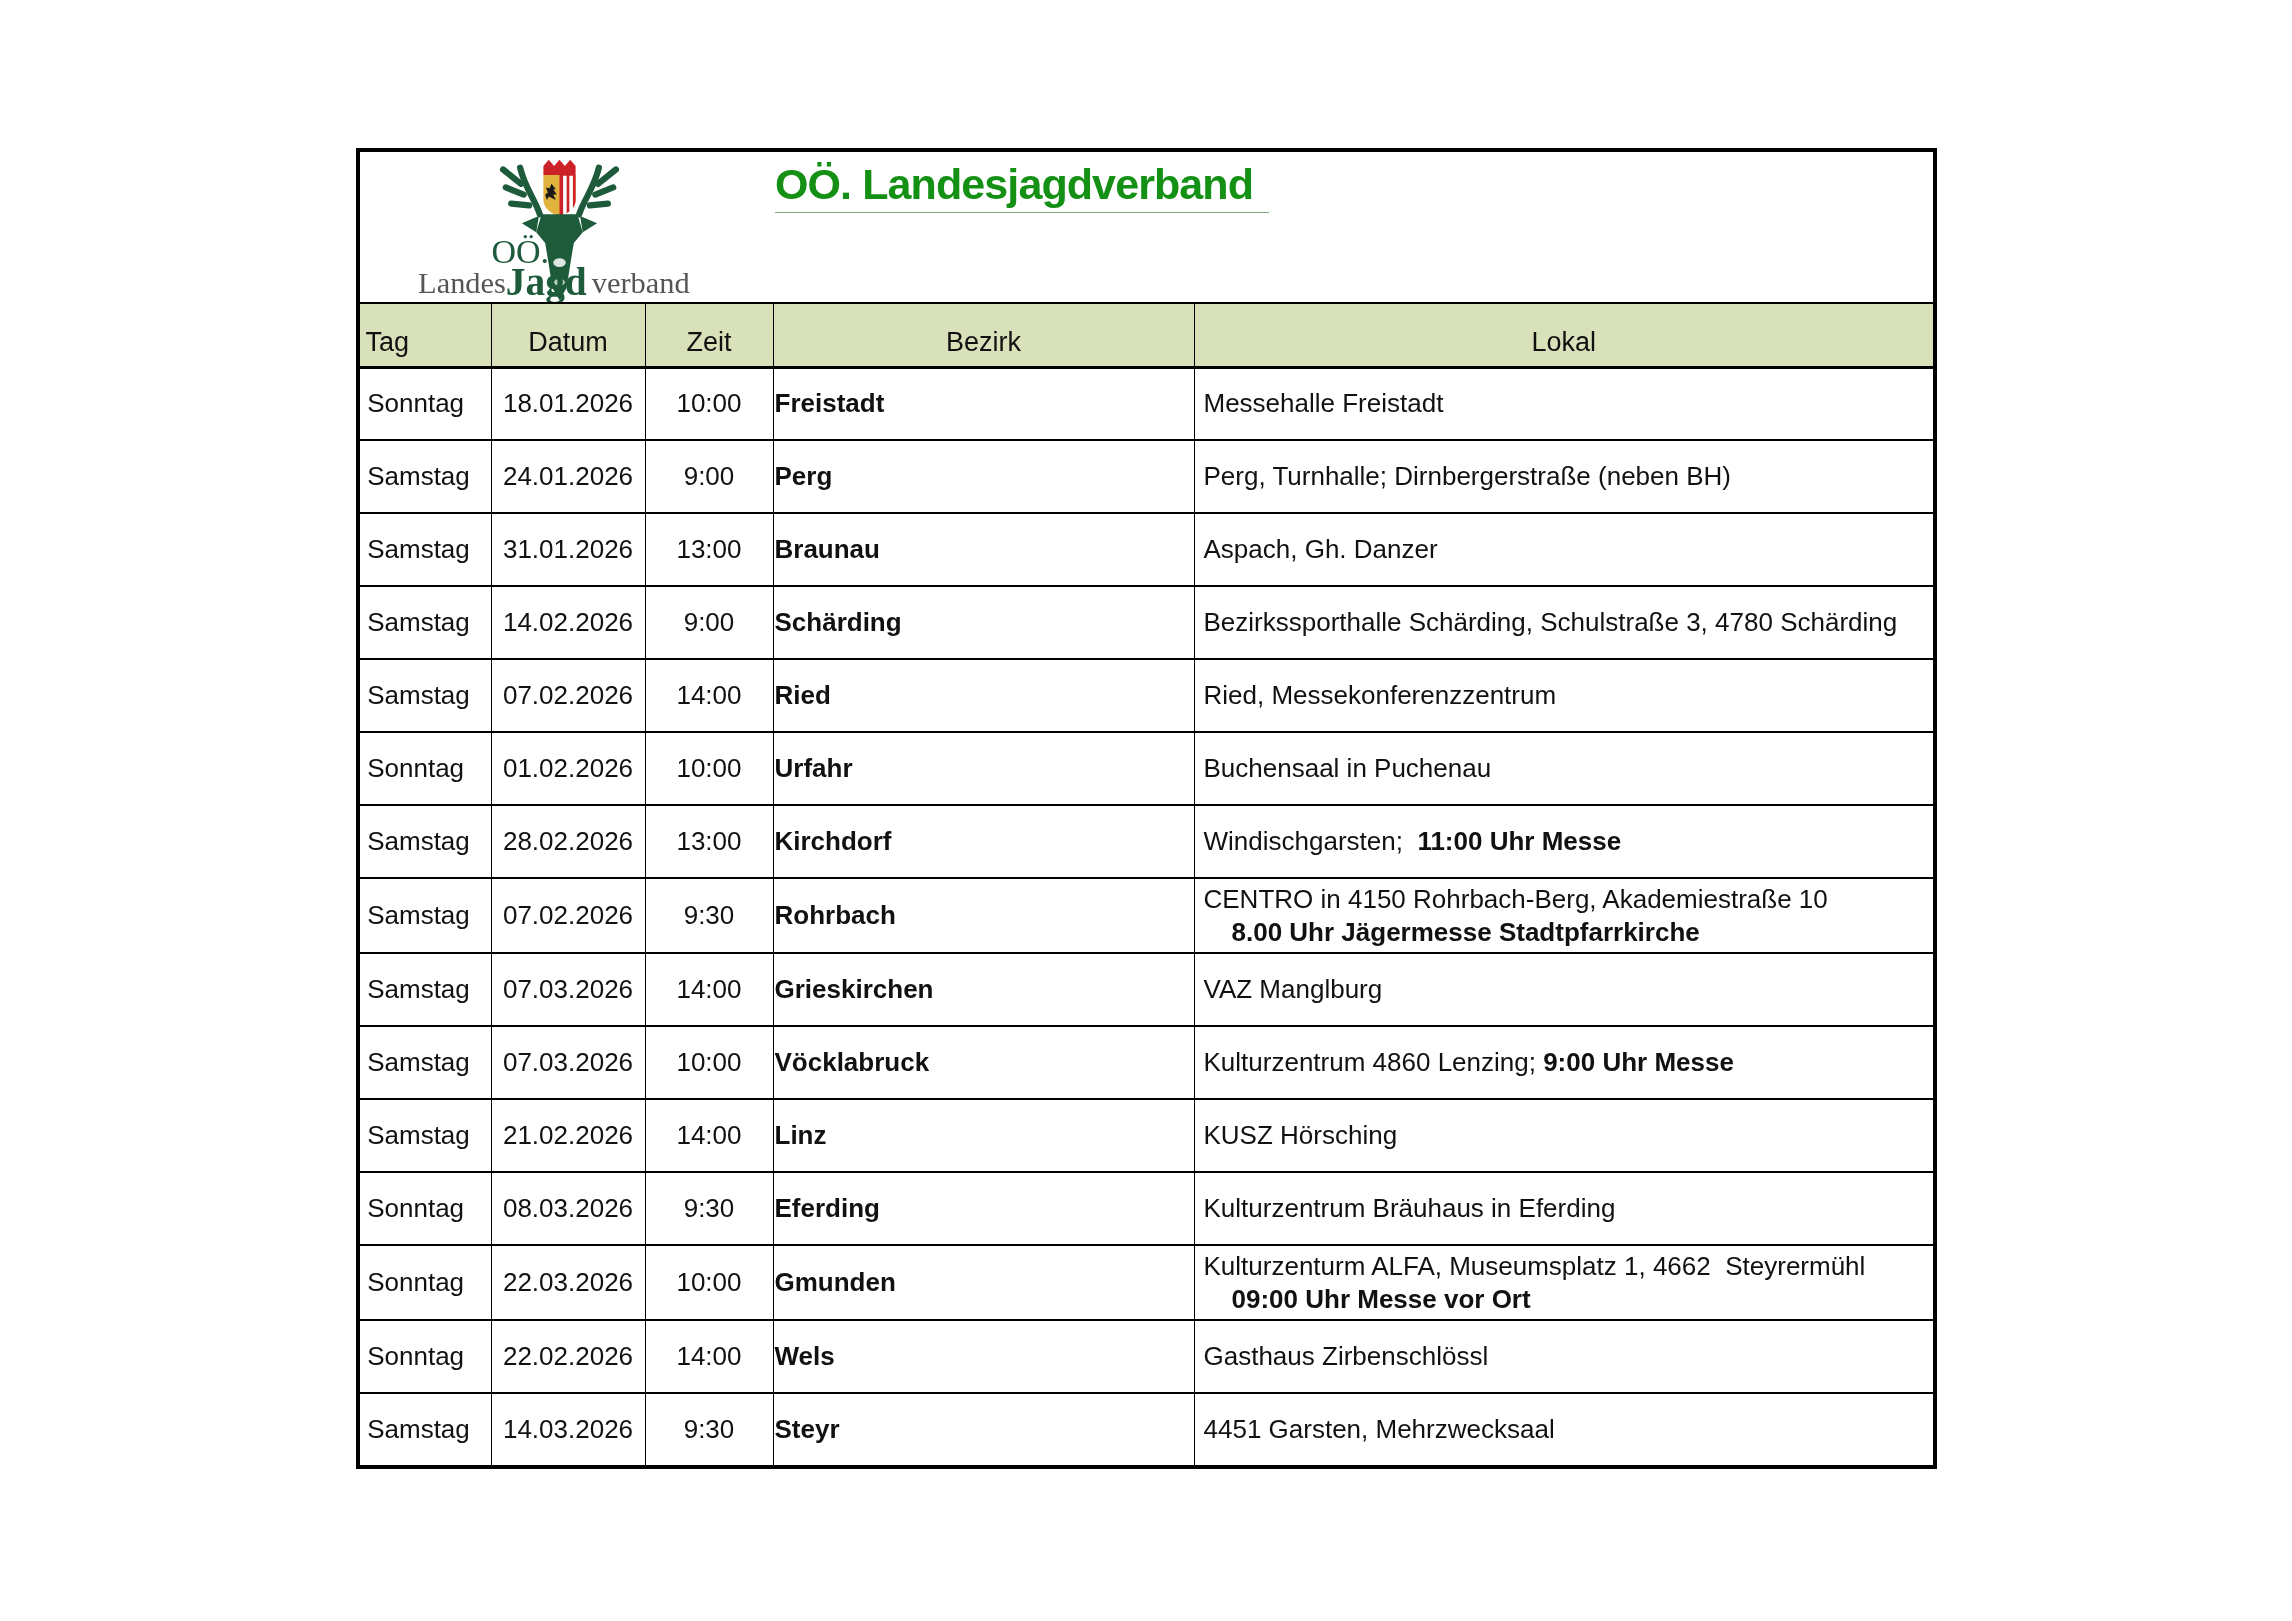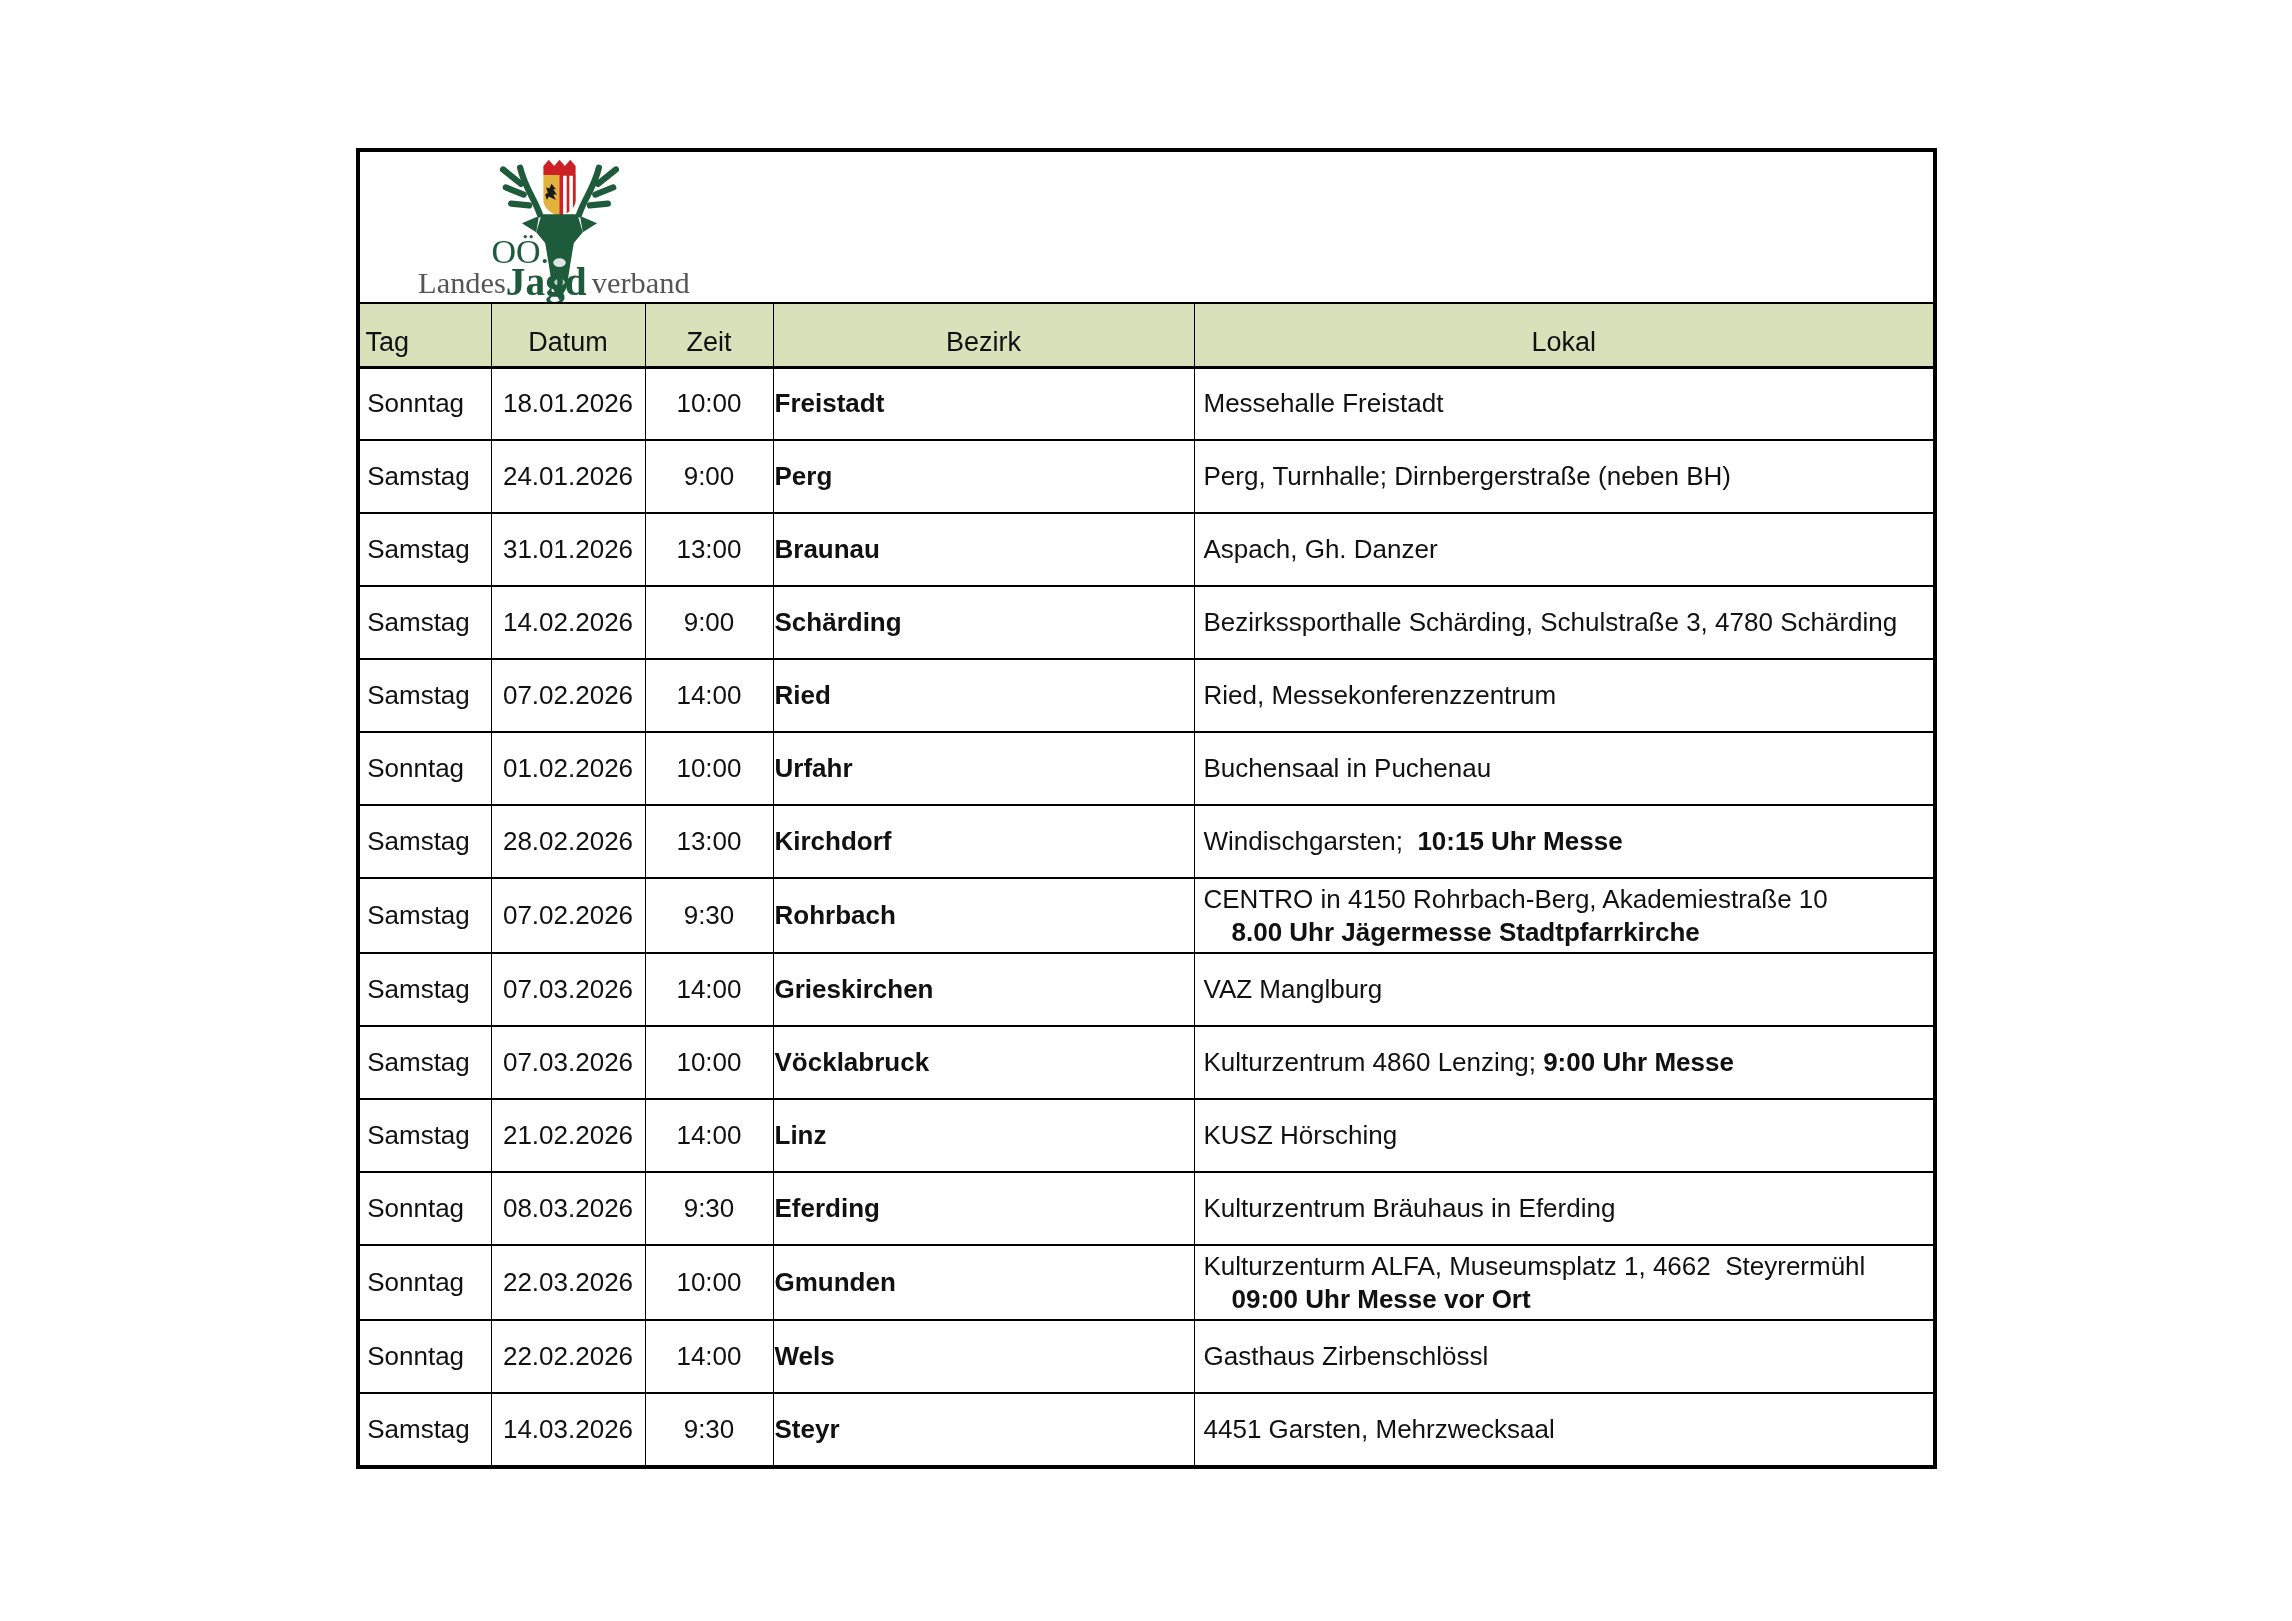--- a/index.html
+++ b/index.html
@@ -122,20 +122,21 @@
           <ellipse cx="160" cy="118" rx="7" ry="5" fill="#ffffff" opacity="0.85"></ellipse>
           <ellipse cx="160" cy="140" rx="6" ry="4" fill="#ffffff" opacity="0.7"></ellipse>
 
           <text x="84" y="118" font-family="Liberation Serif, serif" font-size="38" fill="#1d5b3b">OÖ.</text>
           <text x="2" y="152" font-family="Liberation Serif, serif" font-size="34" fill="#555555">Landes</text>
           <text x="100" y="154" font-family="Liberation Serif, serif" font-size="44" font-weight="bold" fill="#1d5b3b">Jagd</text>
           <text x="196" y="152" font-family="Liberation Serif, serif" font-size="34" fill="#555555">verband</text>
         </svg>
       </div>
 
+      <div class="org-title">OÖ. Landesjagdverband</div>
     </div>
 
     <table class="sched">
       <colgroup>
         <col style="width:131px">
           <col style="width:154px">
           <col style="width:128px">
           <col style="width:421px">
           <col>
       </colgroup>
@@ -189,21 +190,21 @@
           <td class="c-datum">01.02.2026</td>
           <td class="c-zeit">10:00</td>
           <td class="c-bezirk">Urfahr</td>
           <td class="c-lokal"><span class="l1">Buchensaal in Puchenau</span><span class="l1b"></span><div class="l2"></div></td>
         </tr>
         <tr>
           <td class="c-tag">Samstag</td>
           <td class="c-datum">28.02.2026</td>
           <td class="c-zeit">13:00</td>
           <td class="c-bezirk">Kirchdorf</td>
-          <td class="c-lokal"><span class="l1">Windischgarsten;  </span><span class="l1b">10:15 Uhr Messe</span><div class="l2"></div></td>
+          <td class="c-lokal"><span class="l1">Windischgarsten;  </span><span class="l1b">11:00 Uhr Messe</span><div class="l2"></div></td>
         </tr>
         <tr>
           <td class="c-tag">Samstag</td>
           <td class="c-datum">07.02.2026</td>
           <td class="c-zeit">9:30</td>
           <td class="c-bezirk">Rohrbach</td>
           <td class="c-lokal"><span class="l1">CENTRO in 4150 Rohrbach-Berg, Akademiestraße 10</span><span class="l1b"></span><div class="l2">8.00 Uhr Jägermesse Stadtpfarrkirche</div></td>
         </tr>
         <tr>
           <td class="c-tag">Samstag</td>

